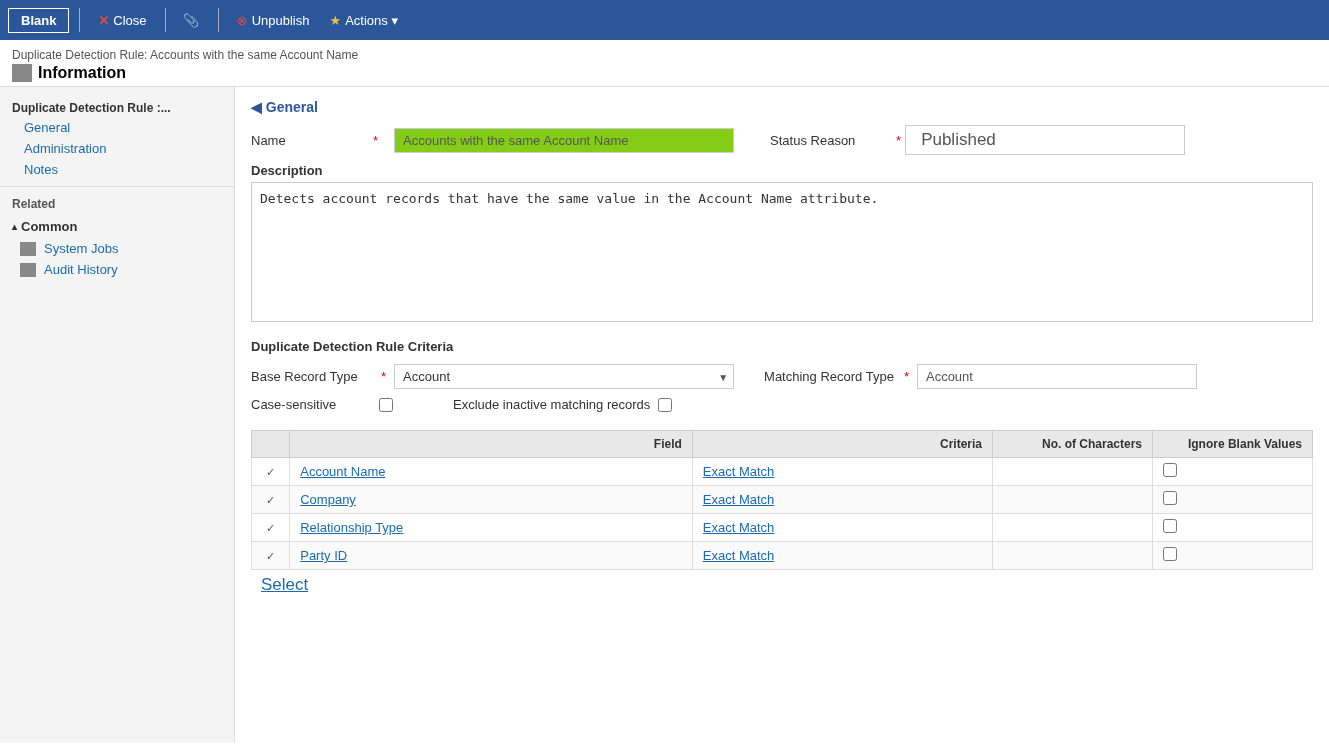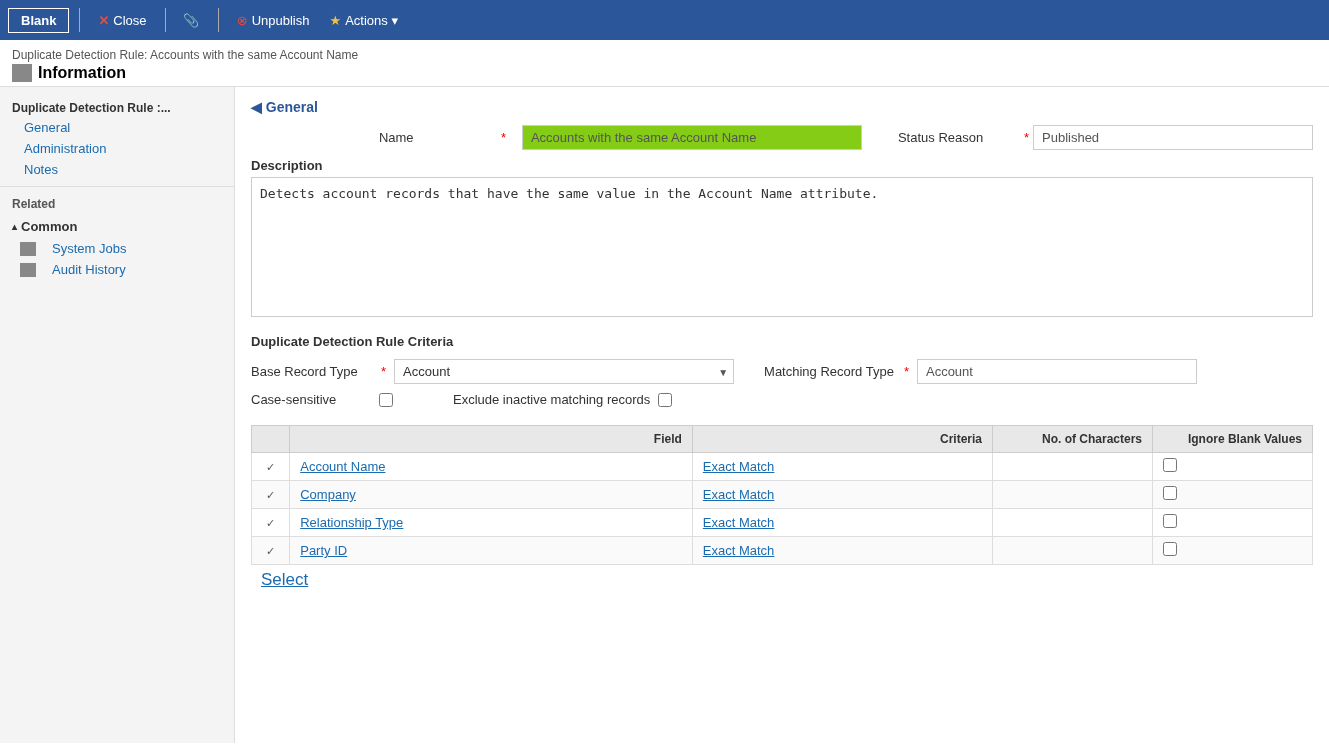--- a/index.html
+++ b/index.html
@@ -110,21 +110,21 @@
       font-weight: bold;
       color: #333;
       padding: 4px 12px;
       display: flex;
       align-items: center;
       gap: 4px;
     }
     .sidebar-item {
       display: flex;
       align-items: center;
-      gap: 16px;
+      gap: 8px;
       padding: 3px 12px 3px 20px;
       cursor: pointer;
       color: #1a6baf;
       font-size: 13px;
     }
 
     
     .content-area {
       flex: 1;
       overflow-y: auto;
@@ -139,43 +139,42 @@
       display: flex;
       align-items: center;
       gap: 4px;
     }
 
     .form-row {
       display: flex;
       align-items: center;
       margin-bottom: 8px;
       gap: 16px;
-      justify-content: flex-end;
     }
     .field-label {
       font-size: 13px;
       color: #333;
       min-width: 120px;
     }
     .required-star {
       color: #e00;
       margin-left: 2px;
     }
     .field-input {
       border: 1px solid #ccc;
       padding: 4px 8px;
       font-size: 13px;
       min-width: 350px;
       background: #84cc16;
       color: #555;
     }
     .field-input-readonly {
       border: 1px solid #ccc;
-      padding: 4px 8px;
-      font-size: 13px;
+      padding: 4px 15px;
+      font-size: 17px;
       min-width: 280px;
       background: #fff;
       color: #555;
     }
 
     .description-label {
       font-size: 13px;
       font-weight: 600;
       margin-bottom: 4px;
     }

